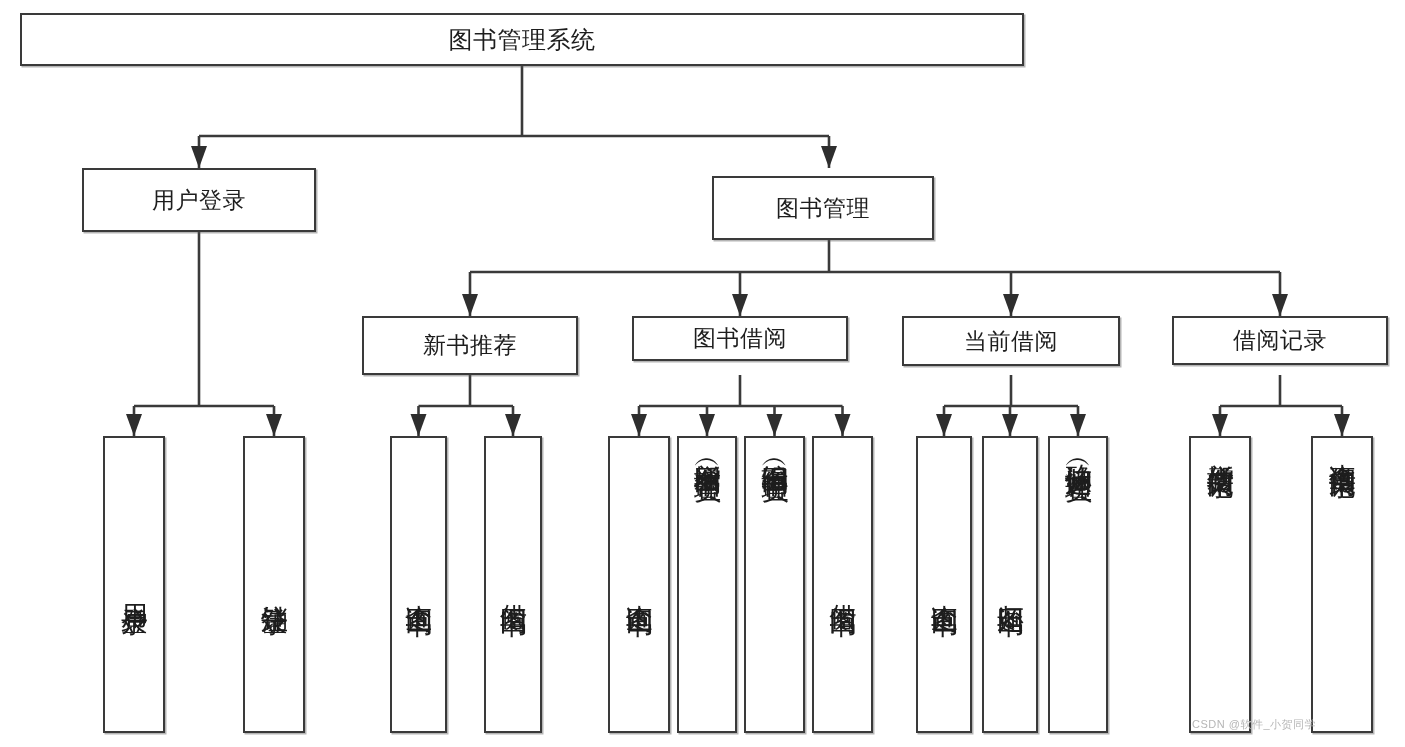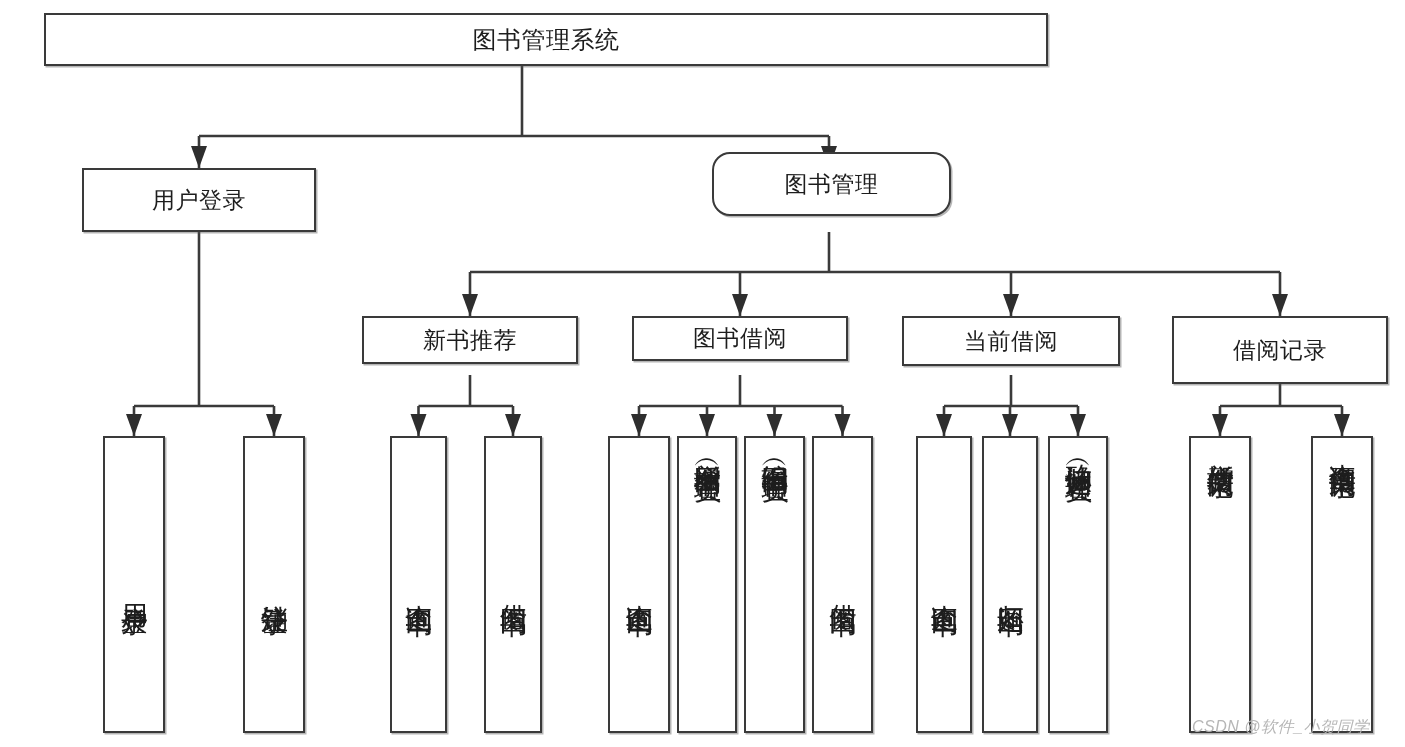--- a/index.html
+++ b/index.html
@@ -59,25 +59,24 @@
     text-orientation: upright;
     font-size: 27px;
     letter-spacing: 2px;
     line-height: 1.0;
   }
   .node.vert.mid .label {
     align-self: center;
   }
   .watermark {
     position: absolute;
-    font-size: 16px;
+    font-size: 11px;
     color: #b6b6b6;
     white-space: nowrap;
     letter-spacing: 0.5px;
-    font-style: italic;
   }
 </style>
 </head>
 <body>
 
 <div id="canvas">
   <svg id="edges" viewBox="0 0 1405 747">
       <line x1="522" y1="66" x2="522" y2="136" stroke="#3a3a3a" stroke-width="2.6"></line>
       <line x1="199" y1="136" x2="829" y2="136" stroke="#3a3a3a" stroke-width="2.6"></line>
       <line x1="199" y1="136" x2="199" y2="168" stroke="#3a3a3a" stroke-width="2.6"></line>
@@ -125,39 +124,39 @@
       <line x1="1078" y1="406" x2="1078" y2="436" stroke="#3a3a3a" stroke-width="2.6"></line>
       <polygon points="1070,414 1086,414 1078,436" fill="#2e2e2e"></polygon>
       <line x1="1280" y1="375" x2="1280" y2="406" stroke="#3a3a3a" stroke-width="2.6"></line>
       <line x1="1220" y1="406" x2="1342" y2="406" stroke="#3a3a3a" stroke-width="2.6"></line>
       <line x1="1220" y1="406" x2="1220" y2="436" stroke="#3a3a3a" stroke-width="2.6"></line>
       <polygon points="1212,414 1228,414 1220,436" fill="#2e2e2e"></polygon>
       <line x1="1342" y1="406" x2="1342" y2="436" stroke="#3a3a3a" stroke-width="2.6"></line>
       <polygon points="1334,414 1350,414 1342,436" fill="#2e2e2e"></polygon>
     </svg>
   <div id="nodes">
-      <div class="node horiz root" style="left: 20px; top: 13px; width: 1004px; height: 53px; border-color: rgb(58, 58, 58); margin-left: 24px;">
+      <div class="node horiz root" style="left: 20px; top: 13px; width: 1004px; height: 53px; border-color: rgb(58, 58, 58);">
         <span class="label">图书管理系统</span>
       </div>
       <div class="node horiz" style="left: 82px; top: 168px; width: 234px; height: 64px; border-color: rgb(58, 58, 58);">
         <span class="label">用户登录</span>
       </div>
-      <div class="node horiz" style="left: 712px; top: 152px; width: 239px; height: 64px; border-color: rgb(58, 58, 58); border-radius: 18px;">
+      <div class="node horiz" style="left: 712px; top: 176px; width: 222px; height: 64px; border-color: rgb(58, 58, 58);">
         <span class="label">图书管理</span>
       </div>
-      <div class="node horiz" style="left: 362px; top: 316px; width: 216px; height: 48px; border-color: rgb(58, 58, 58);">
+      <div class="node horiz" style="left: 362px; top: 316px; width: 216px; height: 59px; border-color: rgb(58, 58, 58);">
         <span class="label">新书推荐</span>
       </div>
       <div class="node horiz" style="left: 632px; top: 316px; width: 216px; height: 45px; border-color: rgb(58, 58, 58);">
         <span class="label">图书借阅</span>
       </div>
       <div class="node horiz" style="left: 902px; top: 316px; width: 218px; height: 50px; border-color: rgb(58, 58, 58);">
         <span class="label">当前借阅</span>
       </div>
-      <div class="node horiz" style="left: 1172px; top: 316px; width: 216px; height: 68px; border-color: rgb(58, 58, 58);">
+      <div class="node horiz" style="left: 1172px; top: 316px; width: 216px; height: 49px; border-color: rgb(58, 58, 58);">
         <span class="label">借阅记录</span>
       </div>
       <div class="node vert mid" style="left: 103px; top: 436px; width: 62px; height: 297px; border-color: rgb(58, 58, 58);">
         <span class="label">用户登录</span>
       </div>
       <div class="node vert mid" style="left: 243px; top: 436px; width: 62px; height: 297px; border-color: rgb(58, 58, 58);">
         <span class="label">注销登录</span>
       </div>
       <div class="node vert mid" style="left: 390px; top: 436px; width: 57px; height: 297px; border-color: rgb(58, 58, 58);">
         <span class="label">查询图书</span>

